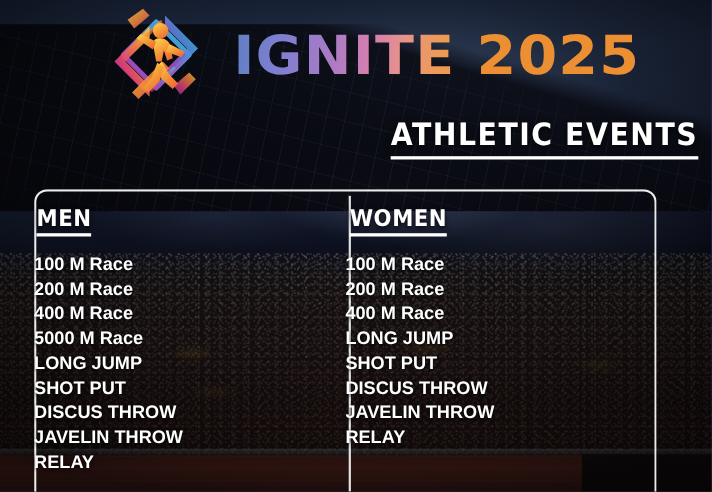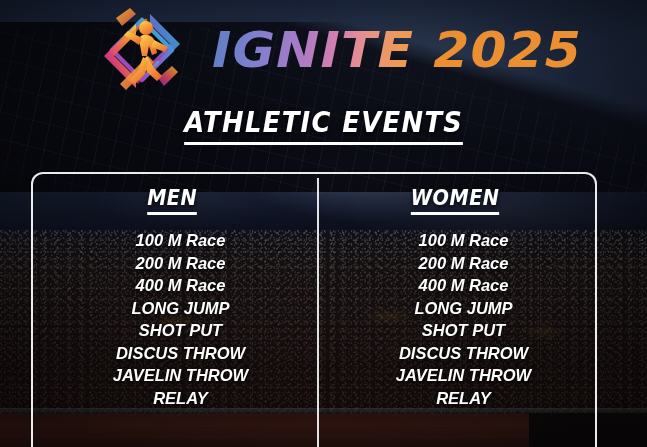--- a/index.html
+++ b/index.html
@@ -10,21 +10,20 @@
   body {
     font-family: "Liberation Sans", sans-serif;
   }
 
   #poster {
     position: relative;
     width: 647px;
     height: 447px;
     overflow: hidden;
     background: #4c1d95;
-    font-style: italic;
   }
 
   
   .bg-layer { position: absolute; left: 0; top: 0; width: 100%; height: 100%; }
 
   
   .bg-sky {
     background:
       radial-gradient(ellipse 60% 45% at 62% 18%, rgba(120,150,190,0.30) 0%, rgba(70,95,140,0.12) 45%, rgba(0,0,0,0) 72%),
       radial-gradient(ellipse 45% 30% at 20% 8%, rgba(60,85,130,0.28) 0%, rgba(0,0,0,0) 70%),
@@ -149,21 +148,21 @@
     background-clip: text;
     color: transparent;
   }
   .wm-year { color: #ec8f33; }
 
   
   .section-title-wrap {
     position: absolute;
     left: 0; top: 106px;
     width: 647px;
-    text-align: center;
+    text-align: right;
   }
   .section-title {
     display: inline-block;
     font-family: "DejaVu Sans", sans-serif;
     font-weight: bold;
     font-size: 28px;
     letter-spacing: 1.5px;
     color: #ffffff;
     transform: scaleX(0.92);
     padding-bottom: 3px;
@@ -192,37 +191,37 @@
 
   
   .columns {
     position: absolute;
     left: 31px; top: 186px;
     width: 566px;
     display: flex;
   }
   .column {
     width: 50%;
-    text-align: center;
+    text-align: left;
   }
   .col-head {
     display: inline-block;
     font-family: "DejaVu Sans", sans-serif;
     font-weight: bold;
     font-size: 21px;
     letter-spacing: 0.5px;
     color: #ffffff;
     transform: scaleX(0.92);
     border-bottom: 3px solid #ffffff;
     padding-bottom: 2px;
     text-shadow: 0 2px 5px rgba(0,0,0,0.8);
   }
   .event-list {
     list-style: none;
-    margin: 14px 0 0 16px;
+    margin: 14px 0 0 0;
     padding: 0;
   }
   .event-list li {
     font-family: "Liberation Sans", sans-serif;
     font-weight: bold;
     font-size: 16.5px;
     line-height: 22.5px;
     color: #ffffff;
     text-shadow: 0 1px 4px rgba(0,0,0,0.85);
     white-space: nowrap;
@@ -327,20 +326,21 @@
   <div class="divider"></div>
 
   <div class="columns">
 
     <div class="column">
       <div class="col-head">MEN</div>
       <ul class="event-list">
         <li>100 M Race</li>
         <li>200 M Race</li>
         <li>400 M Race</li>
+        <li>5000 M Race</li>
         <li>LONG JUMP</li>
         <li>SHOT PUT</li>
         <li>DISCUS THROW</li>
         <li>JAVELIN THROW</li>
         <li>RELAY</li>
       </ul>
     </div>
 
     <div class="column">
       <div class="col-head">WOMEN</div>

